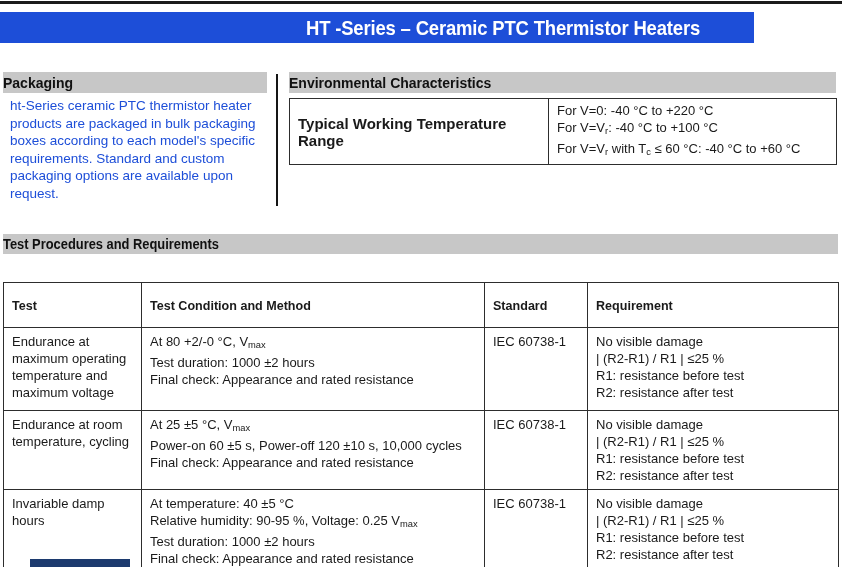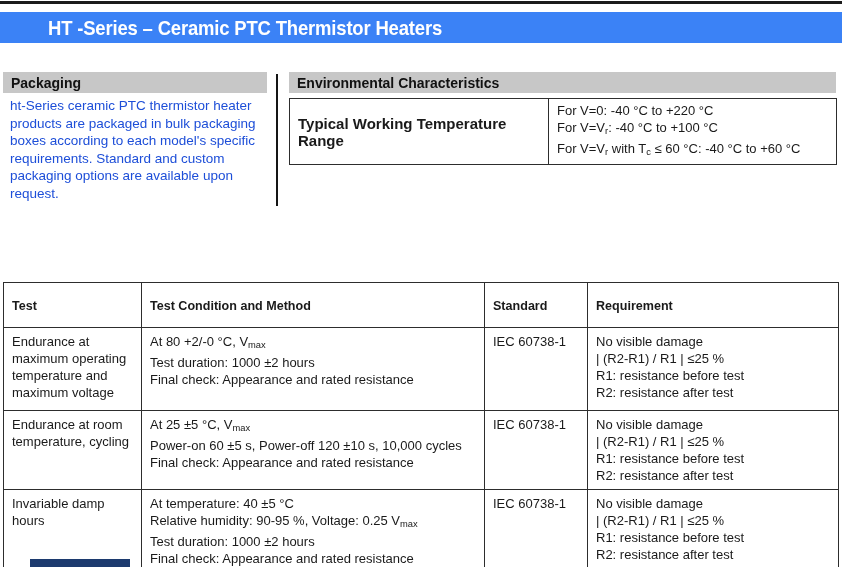--- a/index.html
+++ b/index.html
@@ -4,29 +4,29 @@
 <style>
   html,body { margin:0; padding:0; background:#fff; }
   .page {
     position:relative; width:842px; height:567px; background:#ffffff;
     font-family:"Liberation Sans", sans-serif; color:#1a1a1a; overflow:hidden;
   }
   .abs { position:absolute; }
 
   
   .top-rule { left:0; top:1px; width:842px; height:3px; background:#1b1b1b; }
-  .title-bar { left:0; top:12px; width:842px; height:31px; background:#3b82f6; display:flex; align-items:center; }
+  .title-bar { left:0; top:12px; width:754px; height:31px; background:#1d4ed8; display:flex; align-items:center;justify-content:flex-end; }
   .title-text {
     color:#ffffff; font-weight:bold; font-size:21px; letter-spacing:-0.2px;
     display:inline-block; transform:scaleX(0.88); transform-origin:0 50%;
     margin-left:48px; white-space:nowrap;
   }
 
   
-  .graybar { background:#c7c7c7; display:flex; align-items:center; box-sizing:border-box; padding-left:8px; }
+  .graybar { background:#c7c7c7; display:flex; align-items:center; box-sizing:border-box; }
   .graybar .bar-label { font-weight:bold; font-size:14px; color:#111; white-space:nowrap; }
   .bar-pkg  { left:3px;  top:72px;  width:264px; height:21px; }
   .bar-env  { left:289px; top:72px; width:547px; height:21px; }
   .bar-test { left:3px;  top:234px; width:835px; height:20px; }
   .bar-test .bar-label { display:inline-block; transform:scaleX(0.92); transform-origin:0 50%; }
 
   
   .pkg-body {
     left:10px; top:97px; width:268px; font-size:13.5px; line-height:17.5px;
     white-space:pre-line; color:#1d4ed8;
@@ -88,20 +88,23 @@
         <col style="width:288px">
       </colgroup>
     <tbody>
         <tr style="height:61px">
       <td class="lbl">Typical Working Temperature Range</td>
       <td class="val"><span>For V=0: -40 °C to +220 °C</span><br><span>For V=V</span><span class="sub">r</span><span>: -40 °C to +100 °C</span><br><span>For V=V</span><span class="sub">r</span><span> with T</span><span class="sub">c</span><span> ≤ 60 °C: -40 °C to +60 °C</span></td>
     </tr>
   </tbody>
     </table>
 
+  <div class="abs graybar bar-test">
+    <span class="bar-label">Test Procedures and Requirements</span>
+  </div>
 
   <table class="abs test-table">
     <colgroup>
       <col style="width:138px">
         <col style="width:343px">
         <col style="width:103px">
         <col style="width:251px">
     </colgroup>
     <tbody>
         <tr style="height:45px">

